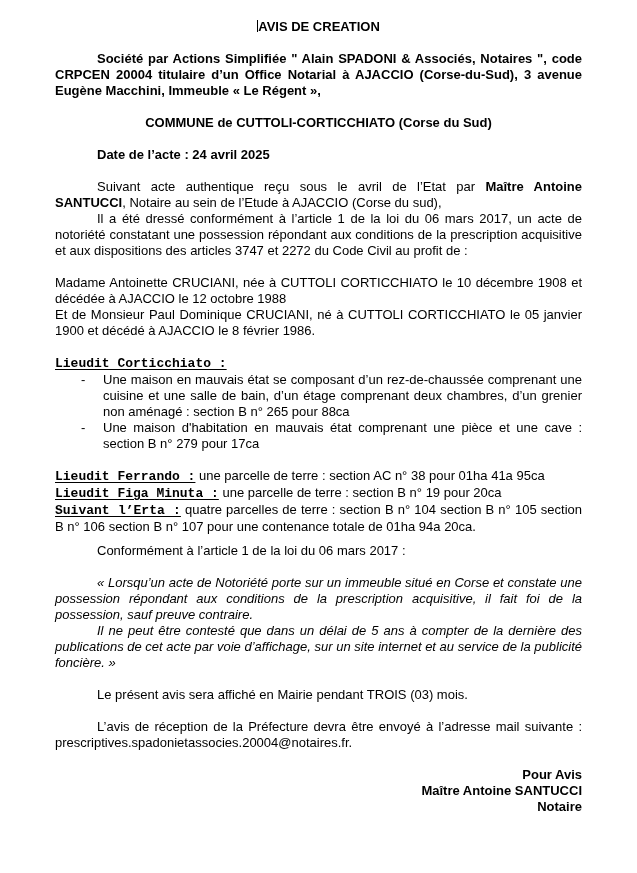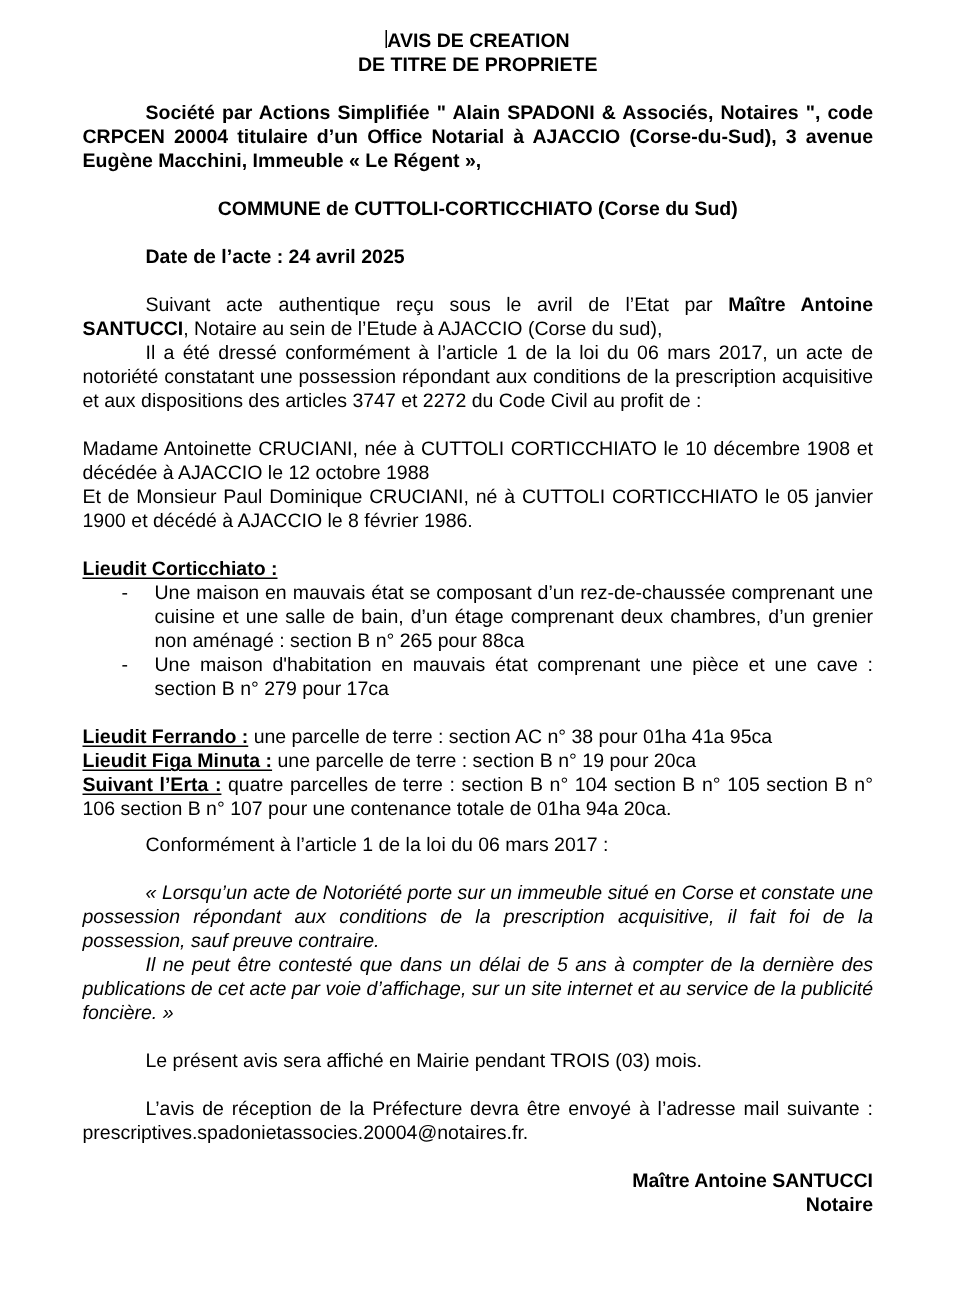--- a/index.html
+++ b/index.html
@@ -12,21 +12,21 @@
     background: #ffffff;
     color: #000000;
     font-family: "Liberation Sans", sans-serif;
     font-size: 13px;
     line-height: 16px;
     overflow: hidden;
   }
   p { margin: 0; padding: 0; }
   .b { font-weight: bold; }
   .i { font-style: italic; }
-  .u { text-decoration: underline; text-underline-offset: 2px; }
+  .u { text-decoration: underline; text-underline-offset: 2px; font-family: Liberation Mono, monospace; }
   .center { text-align: center; }
   .right { text-align: right; }
   .just { text-align: justify; }
   .ind { text-indent: 42px; }
   .sp { height: 16px; }
   .sp8 { height: 8px; }
   .li { display: flex; padding-left: 26px; }
   .li .marker { flex: 0 0 22px; width: 22px; }
   .li .li-text { flex: 1 1 auto; text-align: justify; }
   .caret {
@@ -36,21 +36,20 @@
     background: #000000;
     vertical-align: -1px;
   }
 </style>
 </head>
 <body>
 
 <div class="page">
 
   <p class="center b"><span class="caret"></span><span>AVIS DE CREATION</span></p>
-  <p class="center b">DE TITRE DE PROPRIETE</p>
 
   <div class="sp"></div>
 
   <p class="b just ind">Société par Actions Simplifiée " Alain SPADONI &amp; Associés, Notaires ", code CRPCEN 20004 titulaire d’un Office Notarial à AJACCIO (Corse-du-Sud), 3 avenue Eugène Macchini, Immeuble « Le Régent »,</p>
 
   <div class="sp"></div>
 
   <p class="center b">COMMUNE de CUTTOLI-CORTICCHIATO (Corse du Sud)</p>
 
   <div class="sp"></div>
@@ -101,16 +100,17 @@
   <div class="sp"></div>
 
   <p class="ind">Le présent avis sera affiché en Mairie pendant TROIS (03) mois.</p>
 
   <div class="sp"></div>
 
   <p class="just ind">L’avis de réception de la Préfecture devra être envoyé à l’adresse mail suivante : prescriptives.spadonietassocies.20004@notaires.fr.</p>
 
   <div class="sp"></div>
 
+  <p class="right b">Pour Avis</p>
   <p class="right b">Maître Antoine SANTUCCI</p>
   <p class="right b">Notaire</p>
 
 </div>
 
 </body></html>

